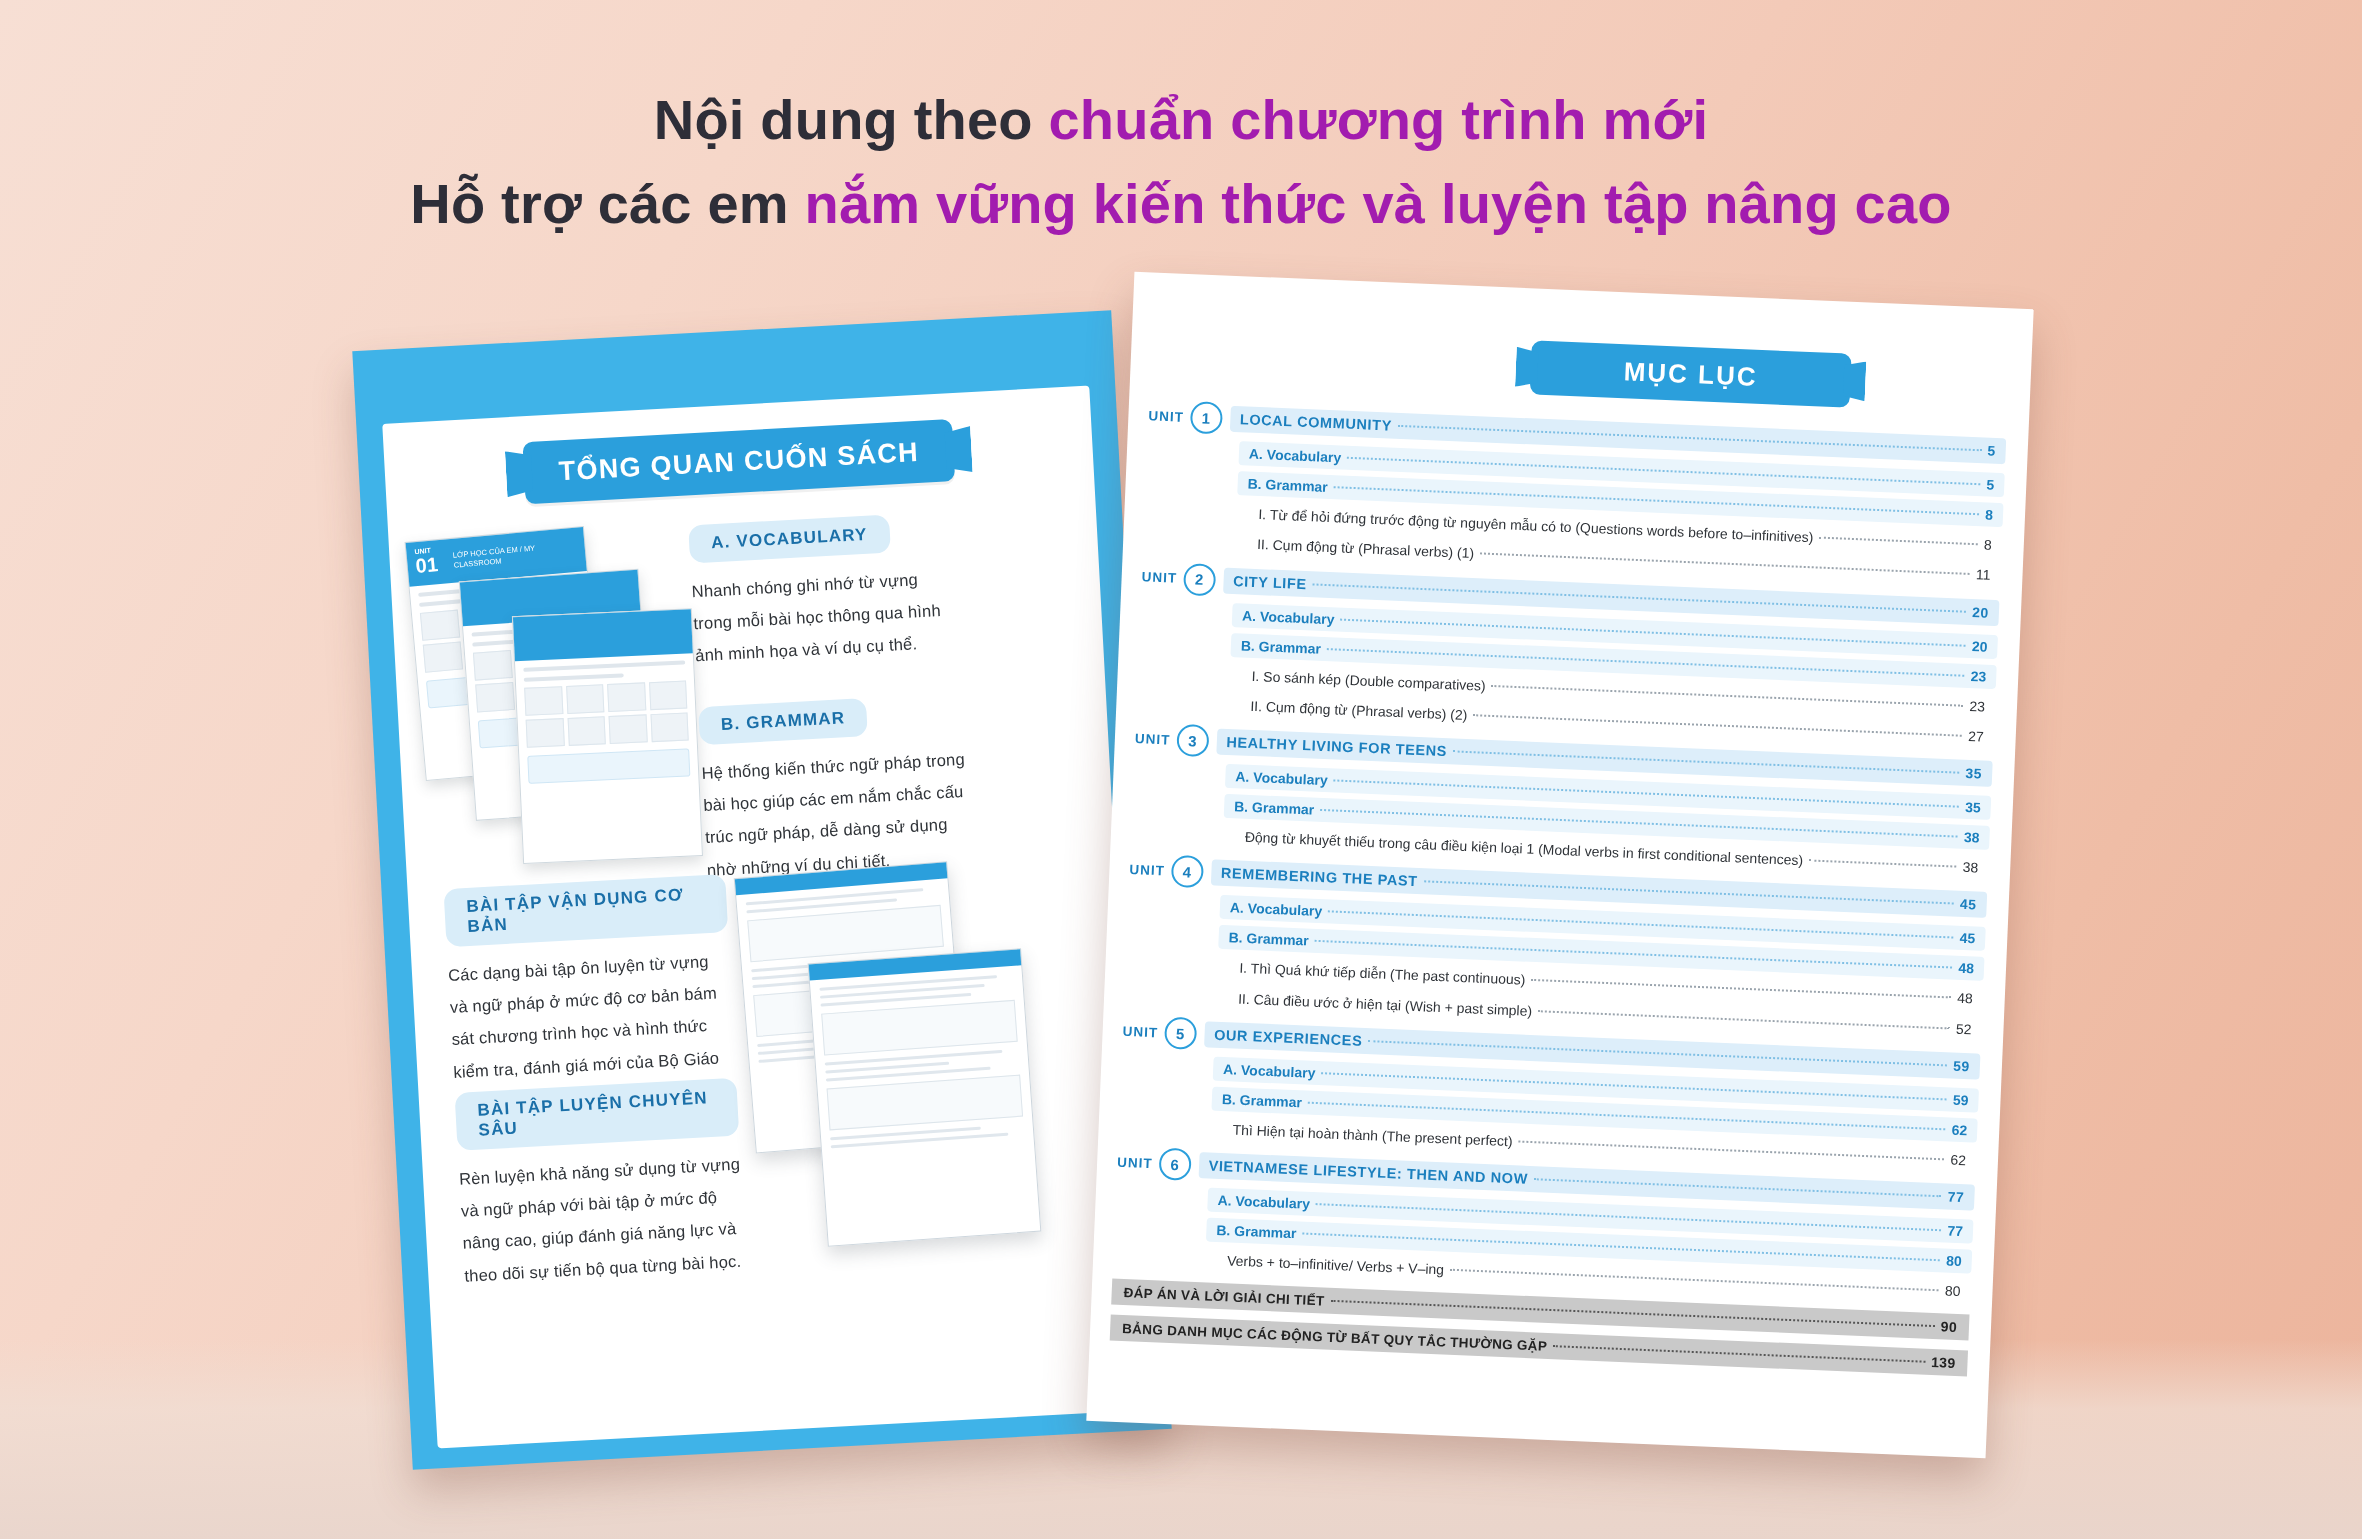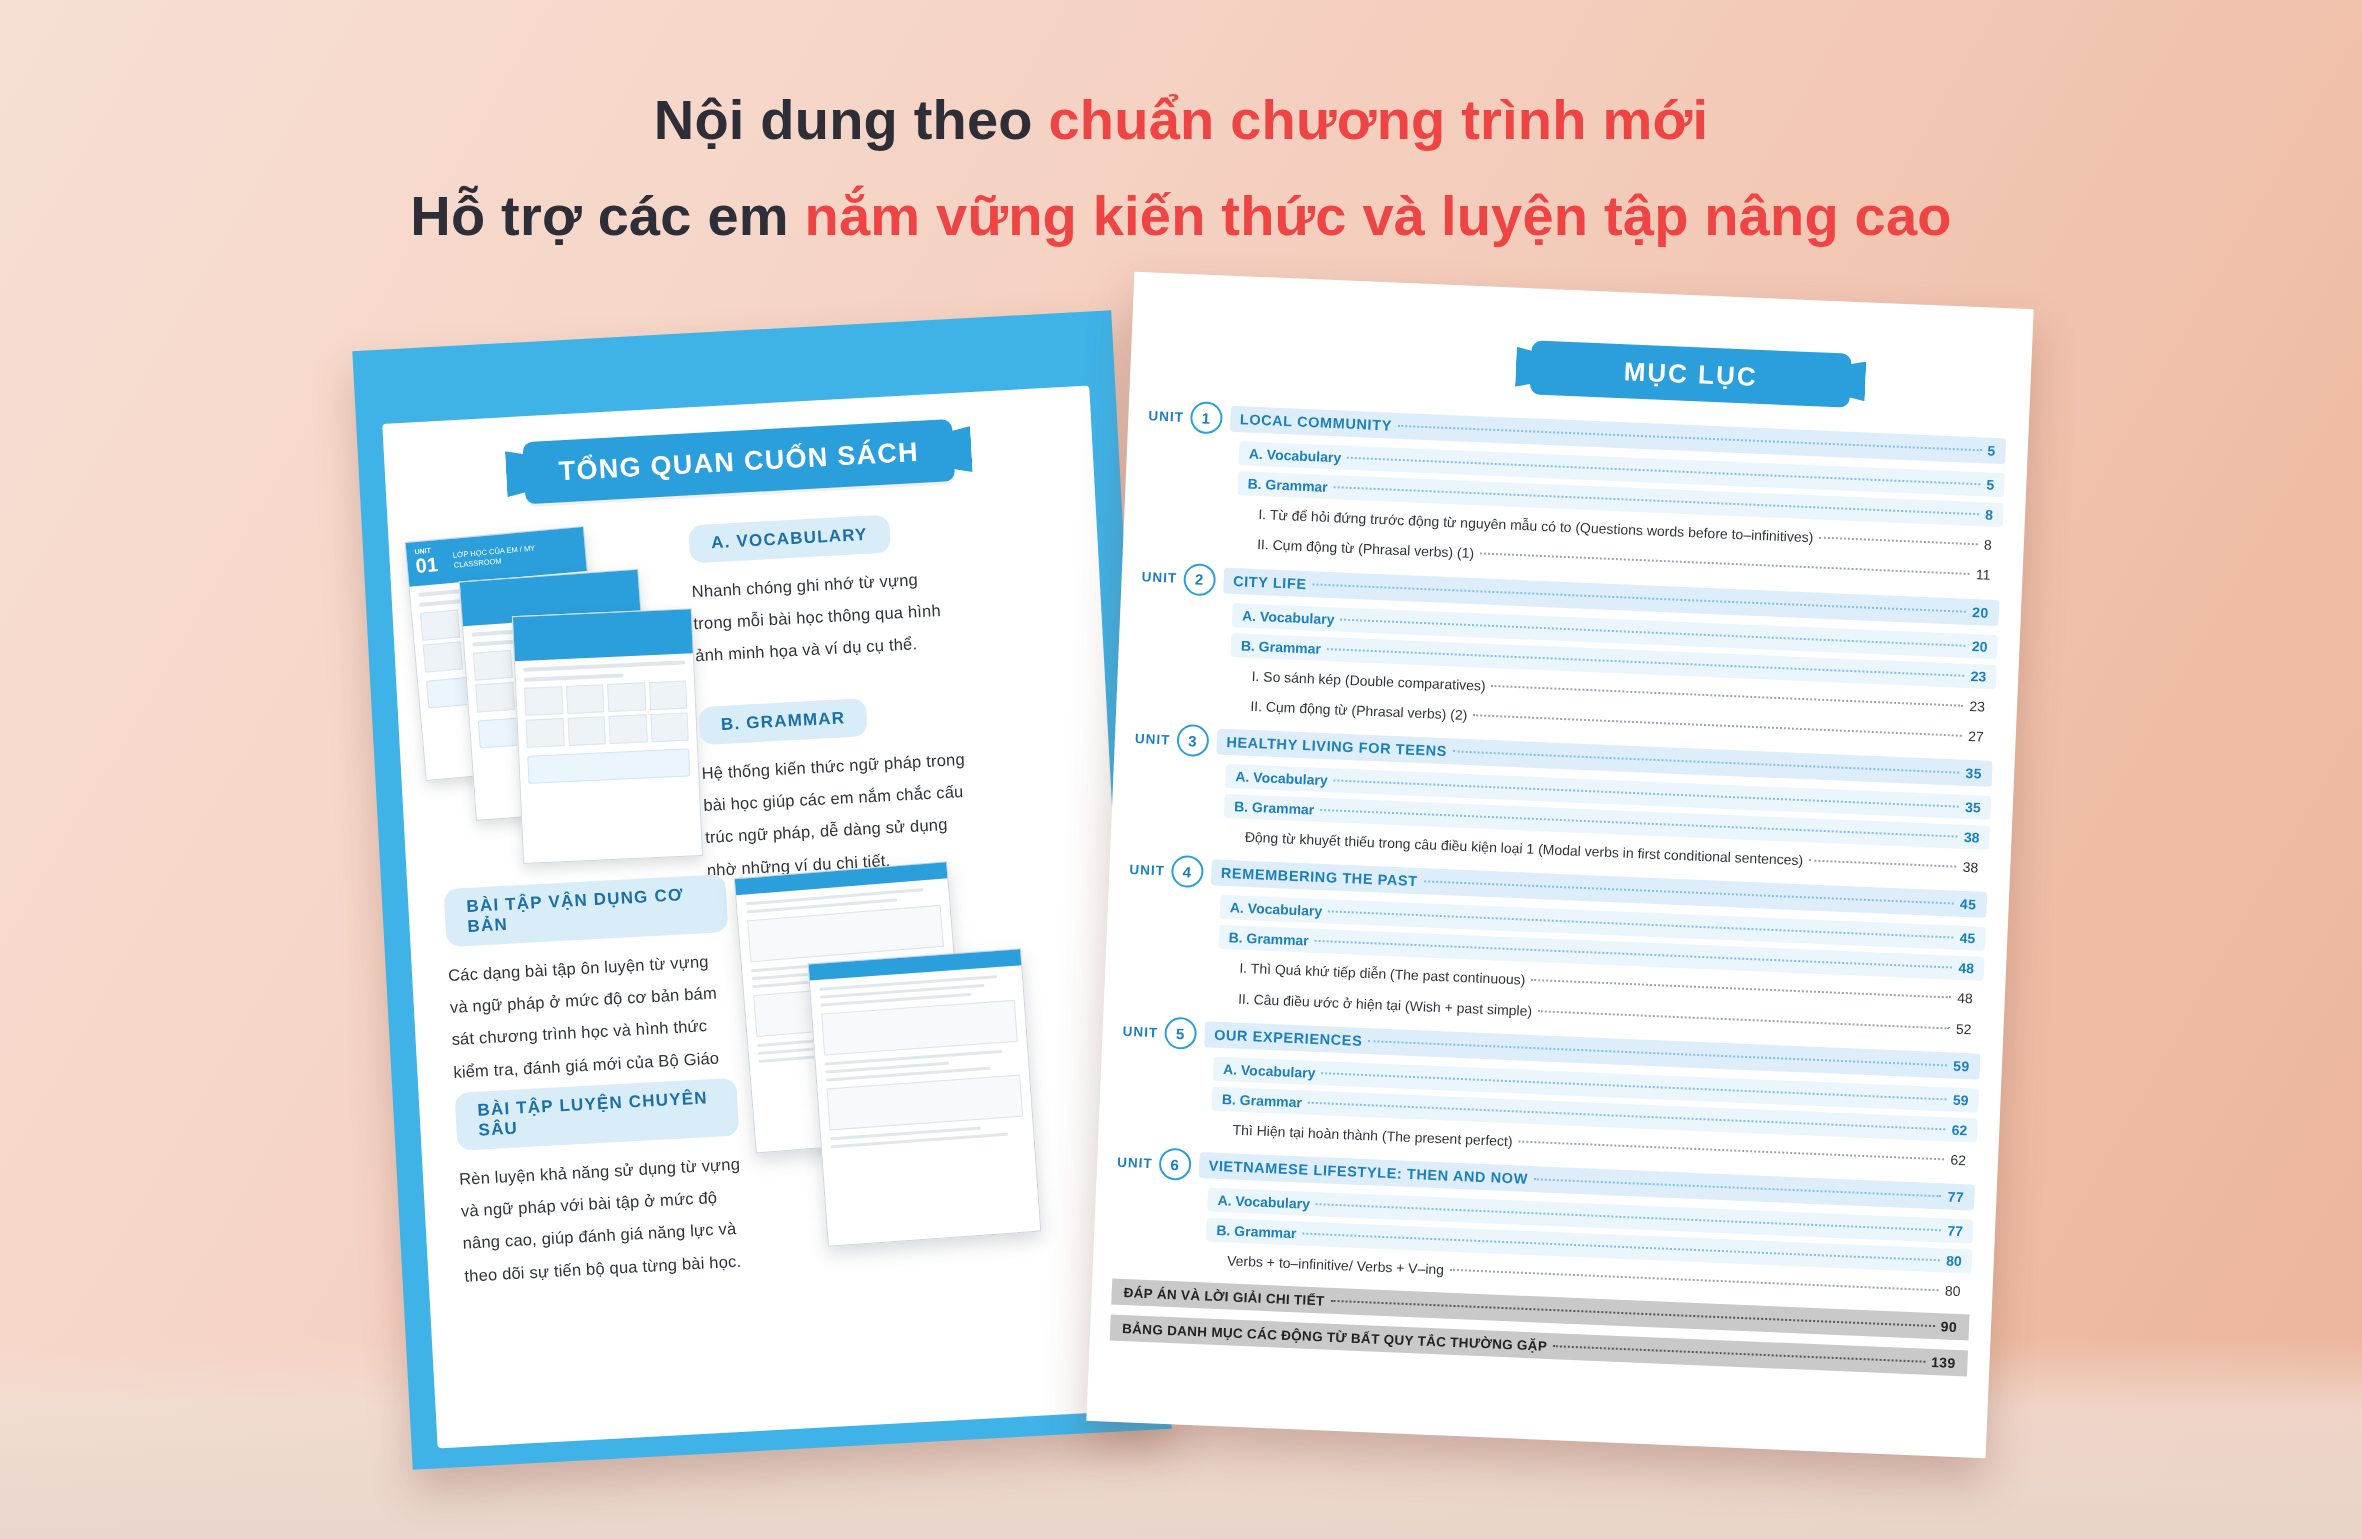--- a/index.html
+++ b/index.html
@@ -11,22 +11,22 @@
   }
   
   .floor{
     position:absolute;left:0;right:0;bottom:0;height:200px;
     background:linear-gradient(180deg, rgba(243,214,199,0) 0%, rgba(240,222,212,.75) 35%, rgba(233,214,205,.95) 100%);
   }
   .headline{
     position:absolute;top:84px;left:0;right:0;text-align:center;
     font-size:56px;font-weight:bold;color:#2e2e38;letter-spacing:.2px;line-height:1.28;
   }
-  .headline .hl{color:#ef4444;}
-  .headline .row2{display:block;margin-top:24px;}
+  .headline .hl{color:#a21caf;}
+  .headline .row2{display:block;margin-top:12px;}
 
   
   .page-left{
     position:absolute;left:382px;top:330px;width:760px;height:1120px;
     transform:rotate(-3.1deg);
     background:#3fb3e8;
     box-shadow:0 22px 42px rgba(120,70,55,.28);
   }
   .page-left .inner{
     position:absolute;left:26px;top:74px;right:26px;bottom:20px;

